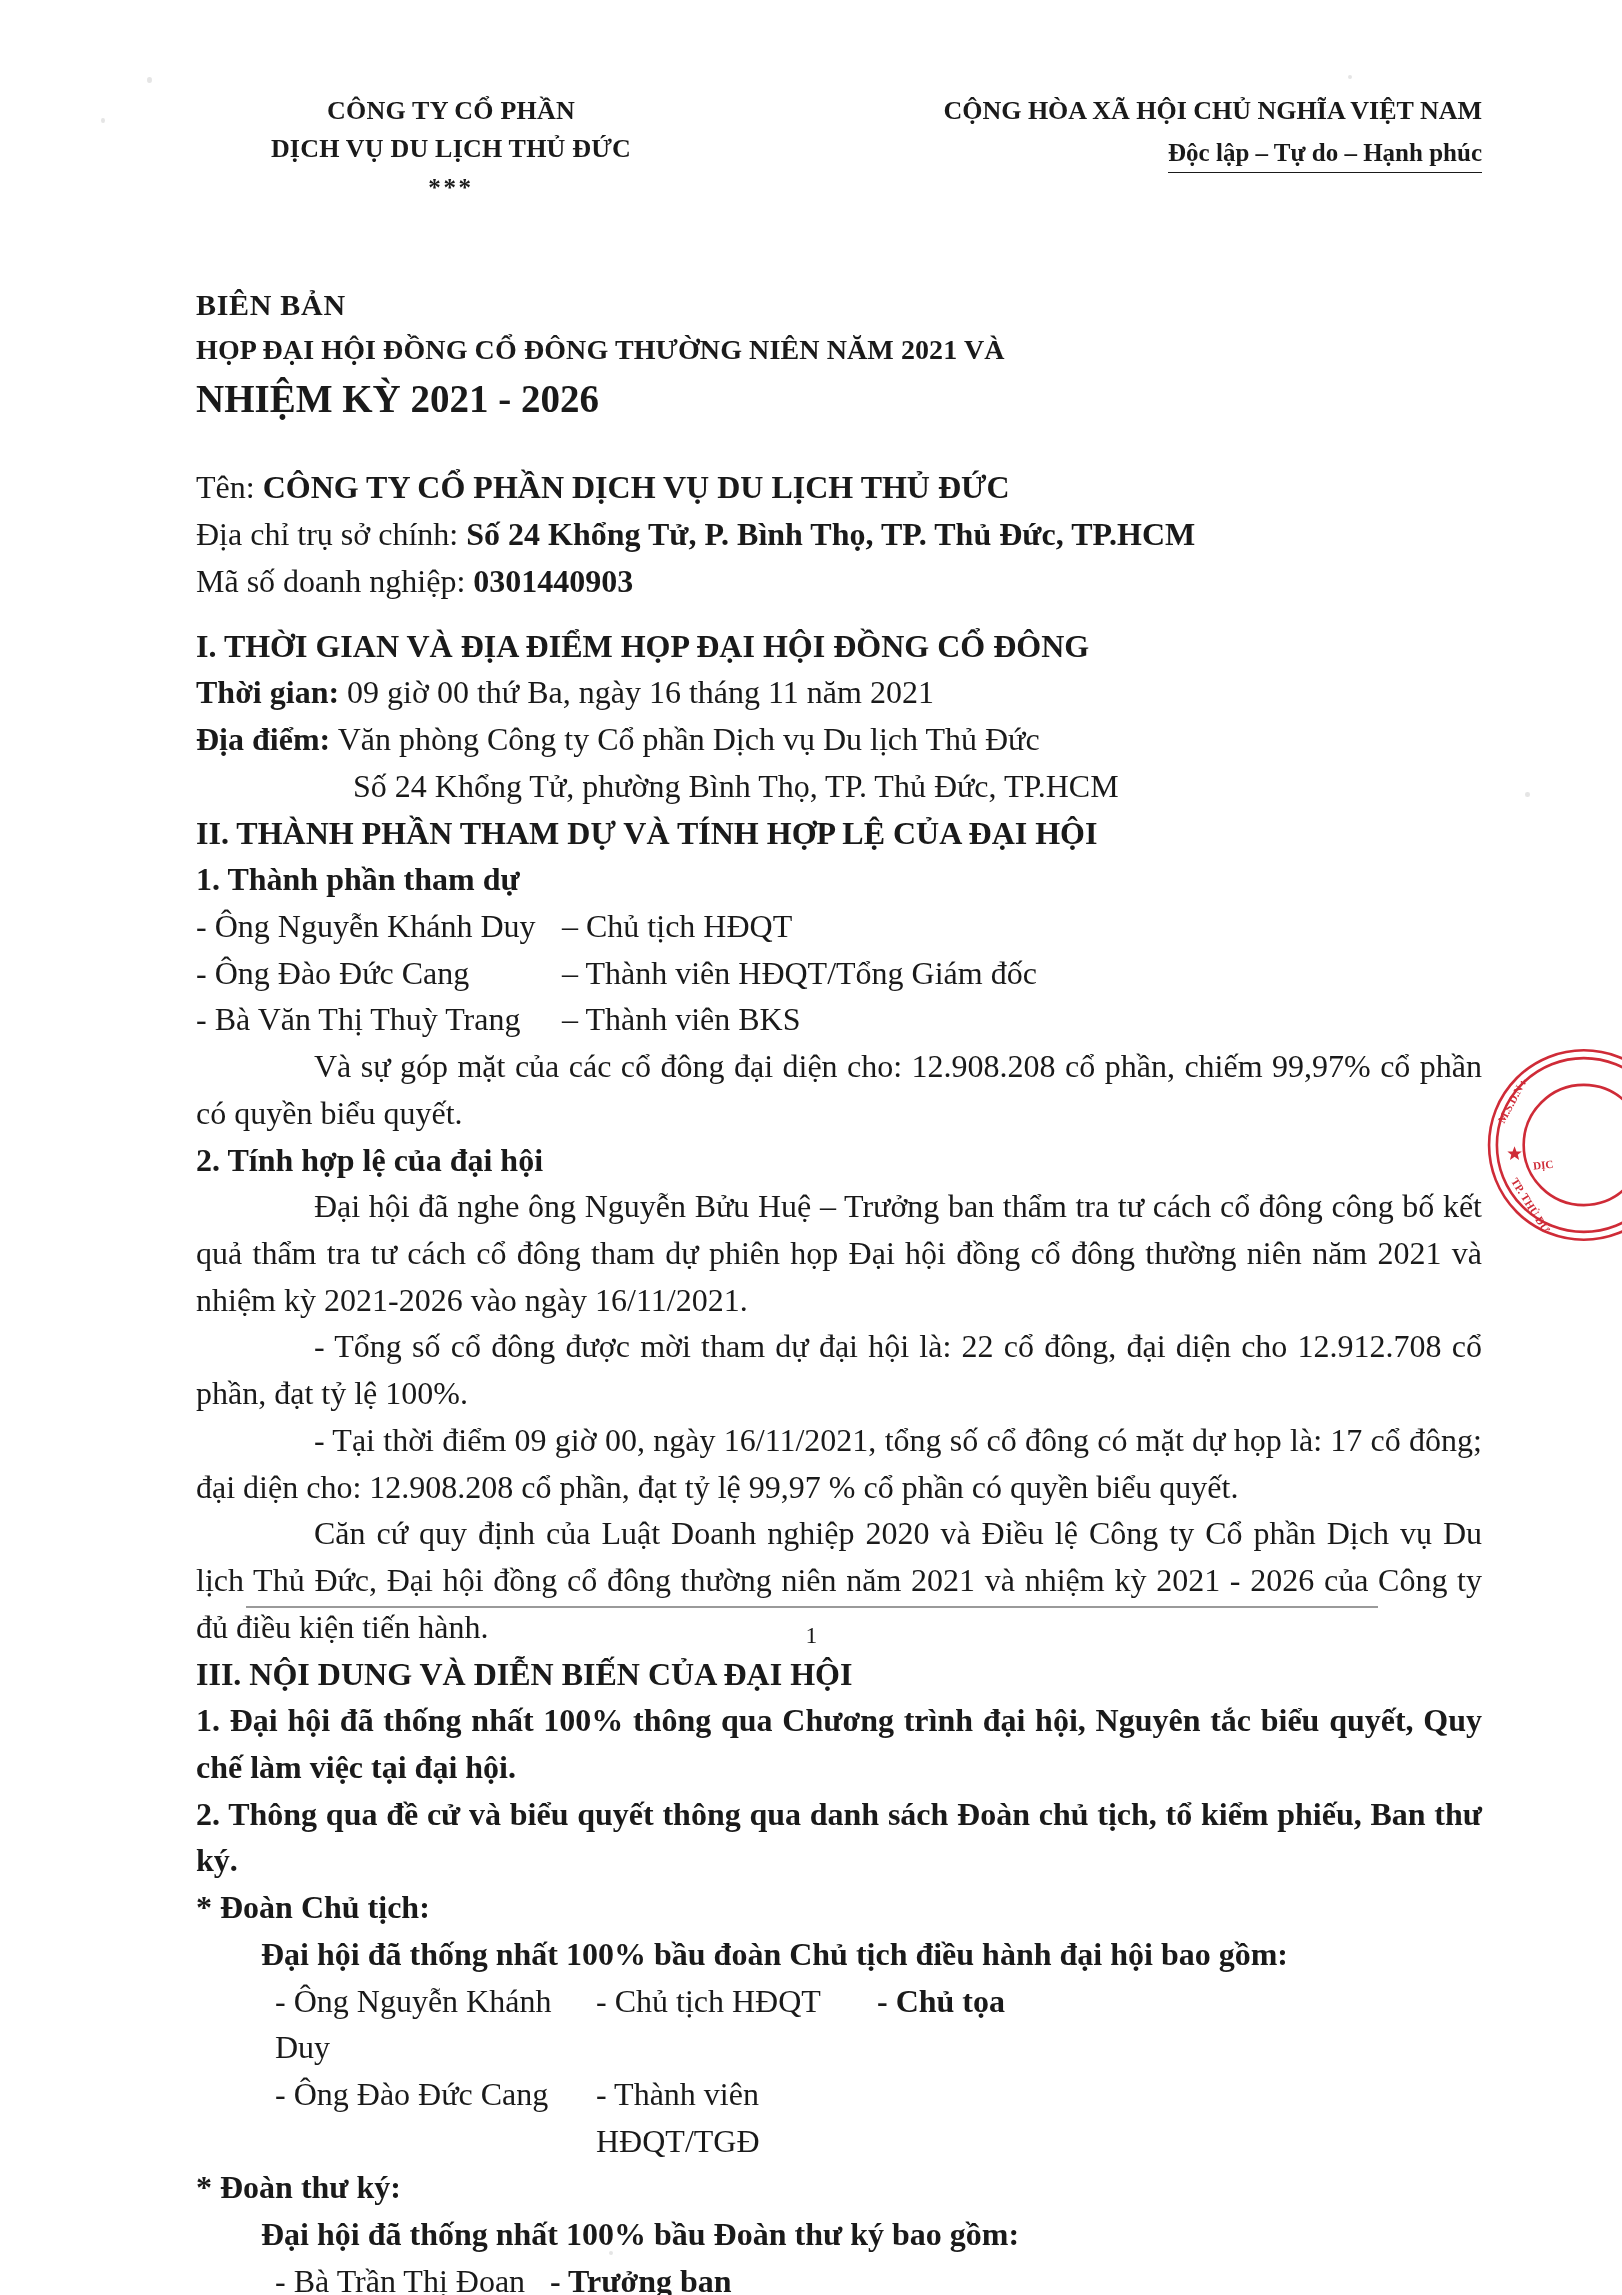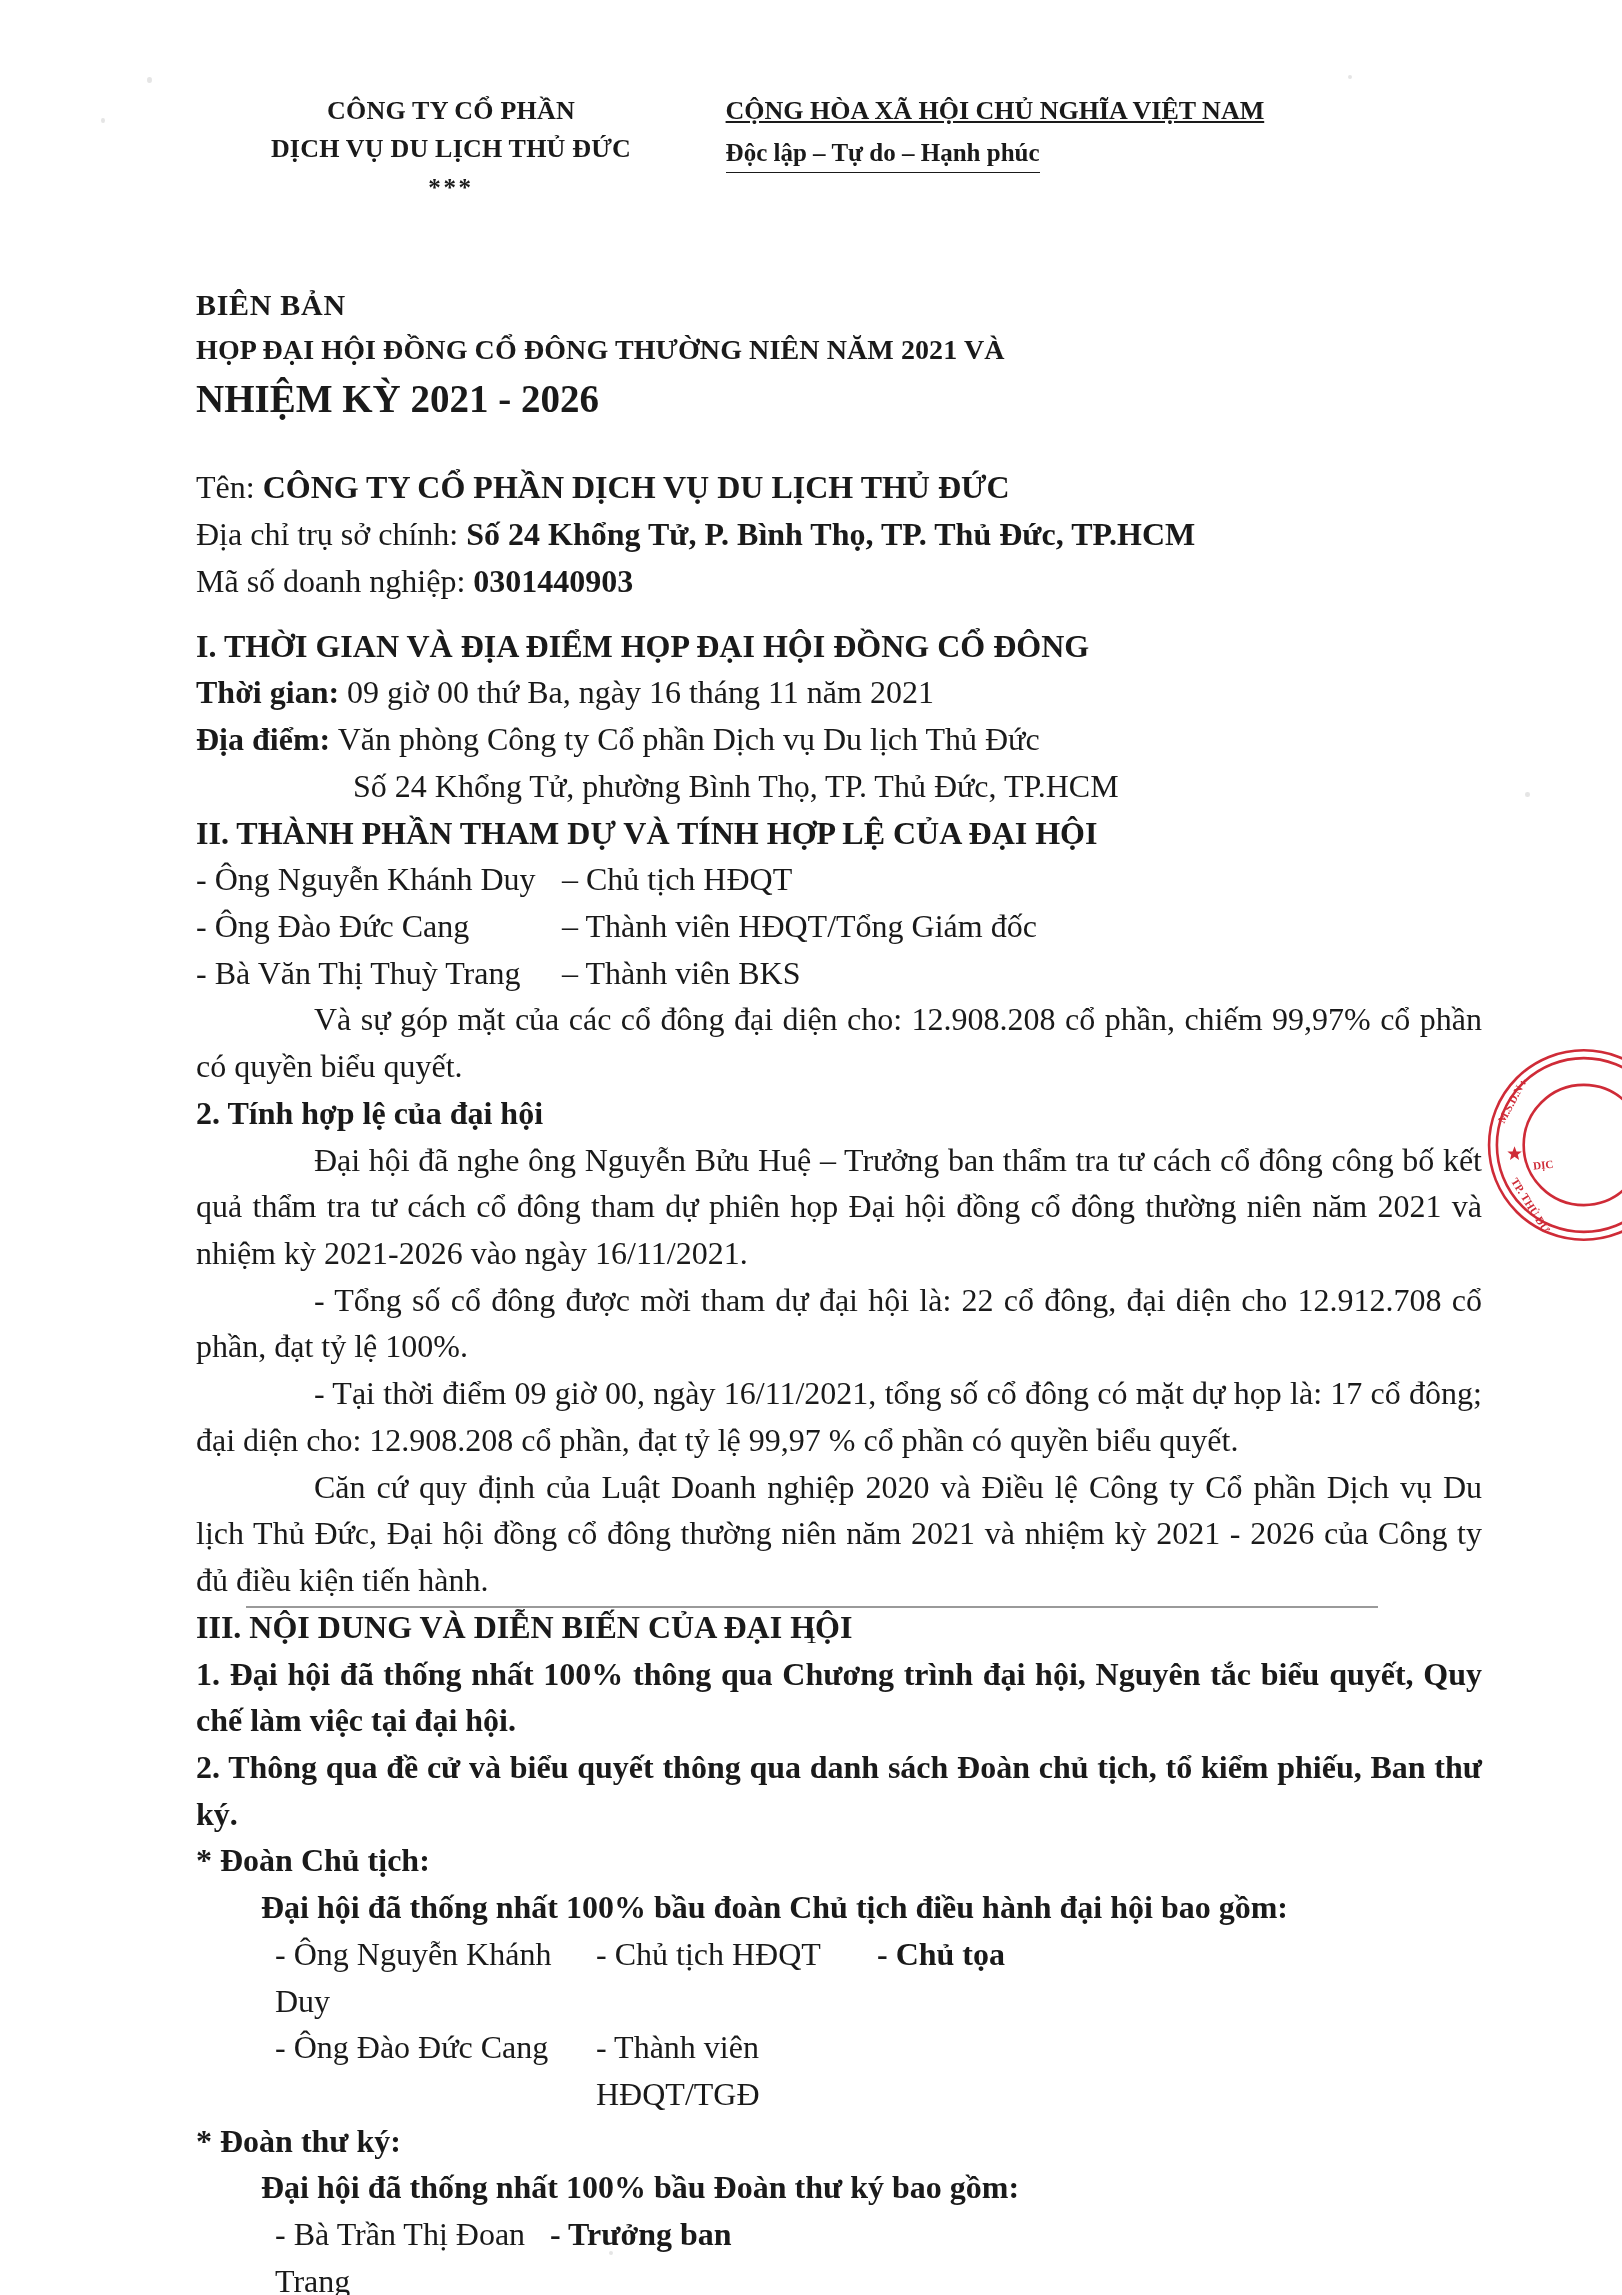--- a/index.html
+++ b/index.html
@@ -32,26 +32,25 @@
   .hdr-left {
     width: 510px;
     text-align: center;
     font-weight: bold;
     font-size: 26px;
     line-height: 1.45;
     letter-spacing: 0.2px;
   }
   .hdr-right {
     flex: 1;
-    text-align: left;
+    text-align: right;
     font-weight: bold;
     font-size: 26px;
     line-height: 1.45;
     padding-left: 19.6px;
-    text-decoration: underline;
   }
   .hdr-right .sub {
     display: inline-block;
     border-bottom: 1.3px solid #1a1a1a;
     padding-bottom: 1.3px;
     margin-top: 5.2px;
     font-size: 25px;
   }
   .stars {
     font-size: 25px;
@@ -195,20 +194,21 @@
       <span class="b">Thời gian:</span>
       <span>09 giờ 00 thứ Ba, ngày 16 tháng 11 năm 2021</span>
     </p>
     <p class="line">
       <span class="b">Địa điểm:</span>
       <span>Văn phòng Công ty Cổ phần Dịch vụ Du lịch Thủ Đức</span>
     </p>
     <p class="line" style="padding-left:157px">Số 24 Khổng Tử, phường Bình Thọ, TP. Thủ Đức, TP.HCM</p>
 
     <p class="sec-head">II. THÀNH PHẦN THAM DỰ VÀ TÍNH HỢP LỆ CỦA ĐẠI HỘI</p>
+    <p class="sec-head">1. Thành phần tham dự</p>
 
     <div class="row">
       <div class="c1">- Ông Nguyễn Khánh Duy</div>
       <div class="c2">– Chủ tịch HĐQT</div>
     </div>
     <div class="row">
       <div class="c1">- Ông Đào Đức Cang</div>
       <div class="c2">– Thành viên HĐQT/Tổng Giám đốc</div>
     </div>
     <div class="row">

